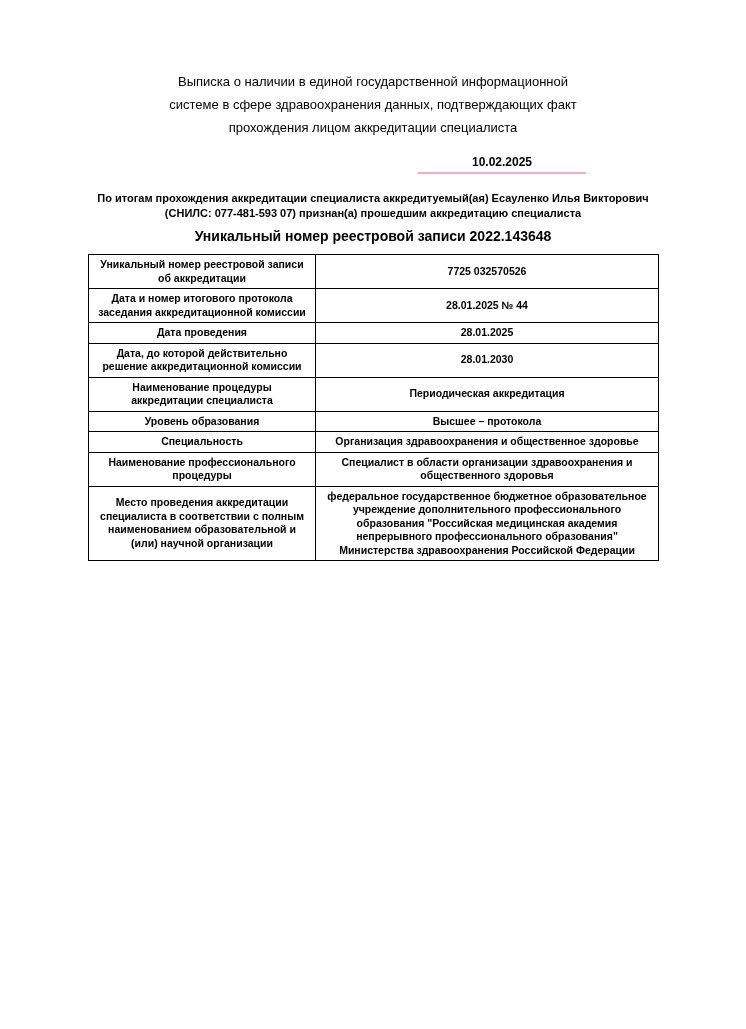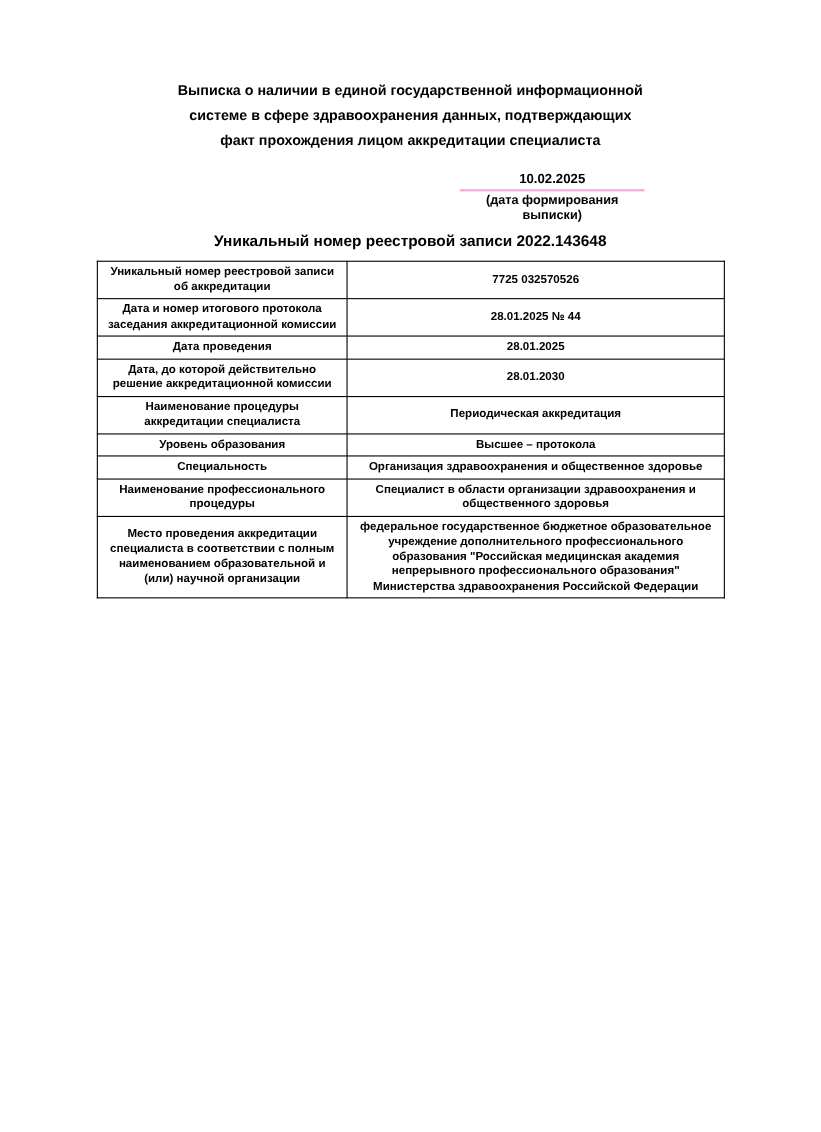--- a/index.html
+++ b/index.html
@@ -15,21 +15,21 @@
     height: 1029px;
     background: #ffffff;
     overflow: hidden;
   }
   .doc-title {
     margin: 70px auto 16px;
     width: 430px;
     text-align: center;
     font-size: 13px;
     line-height: 23px;
-    font-weight: bold;
+    font-weight: normal;
   }
   .date-block {
     width: 168px;
     margin: 11px 160px 0 auto;
     text-align: center;
   }
   .date-value {
     font-size: 12px;
     line-height: 15px;
     padding-bottom: 2px;
@@ -81,23 +81,23 @@
 </style>
 </head>
 <body>
 
 <div class="page">
 
   <div class="doc-title">Выписка о наличии в единой государственной информационной системе в сфере здравоохранения данных, подтверждающих факт прохождения лицом аккредитации специалиста</div>
 
   <div class="date-block">
     <div class="date-value">10.02.2025</div>
-    <div class="date-caption">(дата формирования выписки)</div>
   </div>
 
+  <div class="intro">По итогам прохождения аккредитации специалиста аккредитуемый(ая) Есауленко Илья Викторович (СНИЛС: 077-481-593 07) признан(а) прошедшим аккредитацию специалиста</div>
 
 
   <div class="registry-heading">Уникальный номер реестровой записи 2022.143648</div>
 
   <table class="acc-table">
     <tbody>
       <tr>
         <td class="col-label">Уникальный номер реестровой записи об аккредитации</td>
         <td class="col-value">7725 032570526</td>
       </tr>

